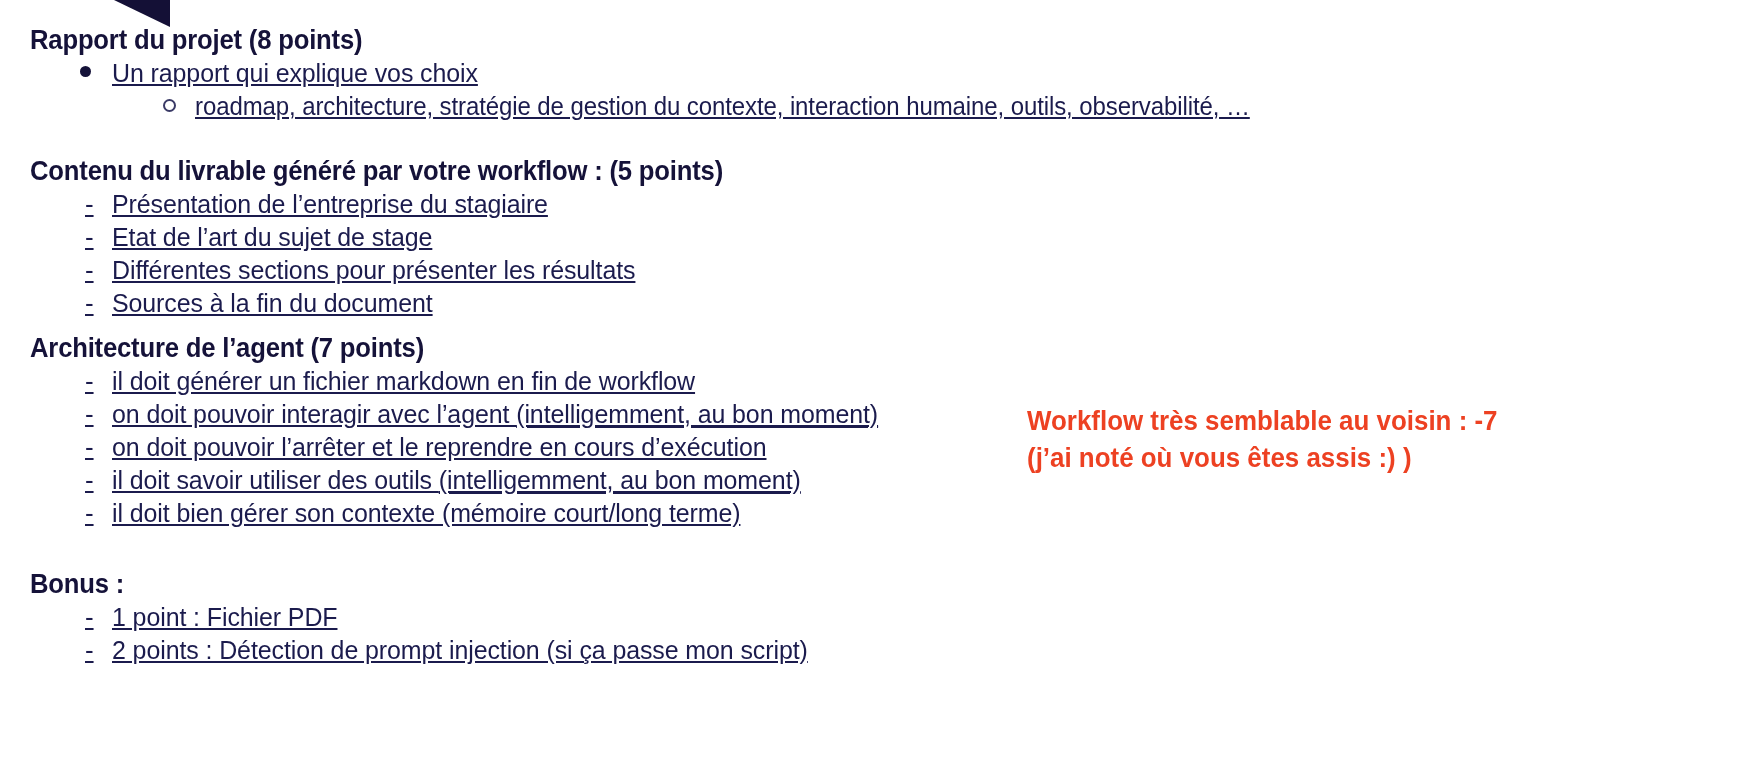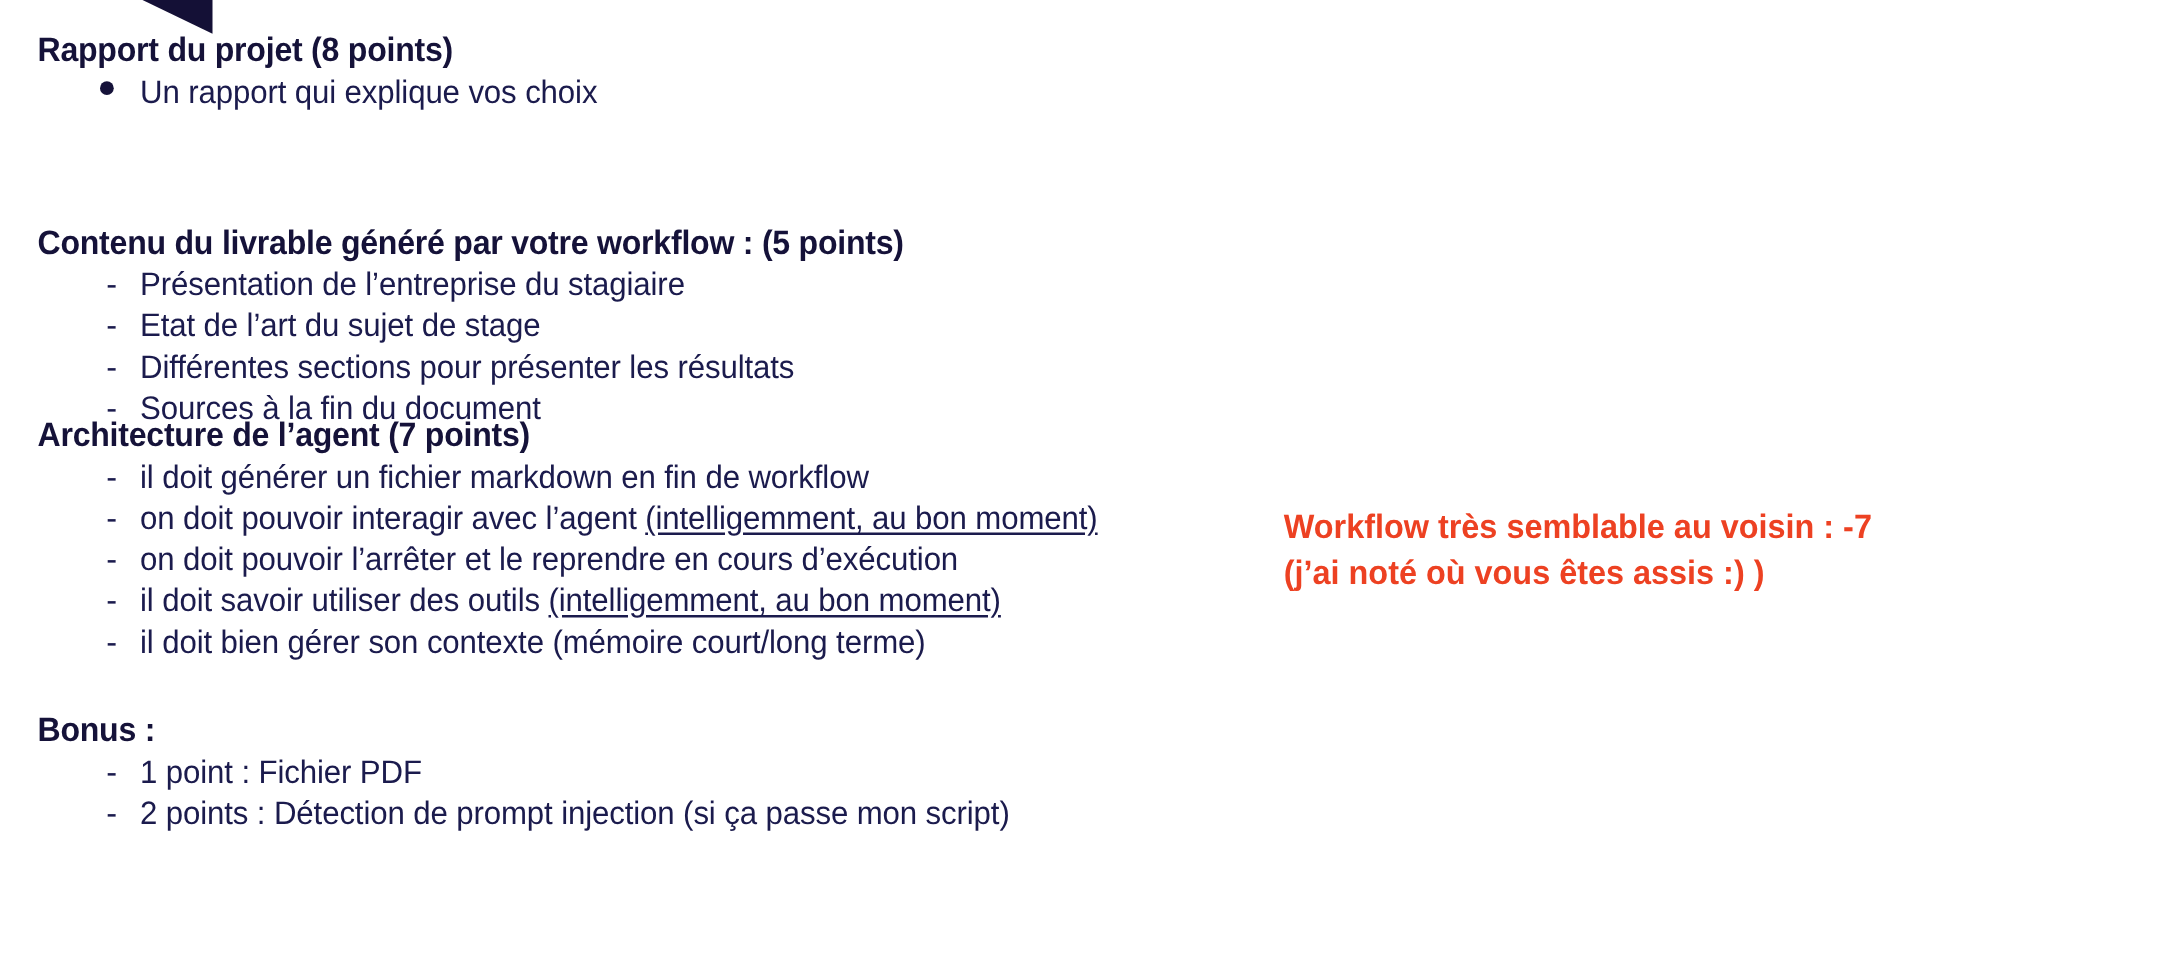--- a/index.html
+++ b/index.html
@@ -59,20 +59,21 @@
   }
 
   .item {
     display: flex;
     align-items: center;
     font-size: 26px;
     line-height: 33px;
     color: #1b1b4d;
     letter-spacing: -0.1px;
     white-space: nowrap;
+    text-decoration: underline;
   }
 
   .item .marker {
     display: inline-block;
     text-align: left;
     flex: 0 0 auto;
     color: #1b1b4d;
   }
 
   .item .item-text {
@@ -150,24 +151,28 @@
 
   <div id="corner-triangle"></div>
 
   <div class="section" style="top:24px;">
     <div class="heading">Rapport du projet  (8 points)</div>
     <ul class="item-list">
       <li class="item lvl1">
         <span class="marker"><span class="disc"></span></span>
         <span class="item-text">Un rapport qui explique vos choix</span>
       </li>
-    </ul>
-  </div>
-
-  <div class="section" style="top:155px;margin-top:23px;">
+      <li class="item lvl2">
+        <span class="marker"><span class="circle"></span></span>
+        <span class="item-text">roadmap, architecture, stratégie de gestion du contexte, interaction humaine, outils, observabilité, …</span>
+      </li>
+    </ul>
+  </div>
+
+  <div class="section" style="top:155px;">
     <div class="heading">Contenu du livrable généré par votre workflow : (5 points)</div>
     <ul class="item-list">
       <li class="item dash">
         <span class="marker">-</span>
         <span class="item-text">Présentation de l’entreprise du stagiaire</span>
       </li>
       <li class="item dash">
         <span class="marker">-</span>
         <span class="item-text">Etat de l’art du sujet de stage</span>
       </li>

